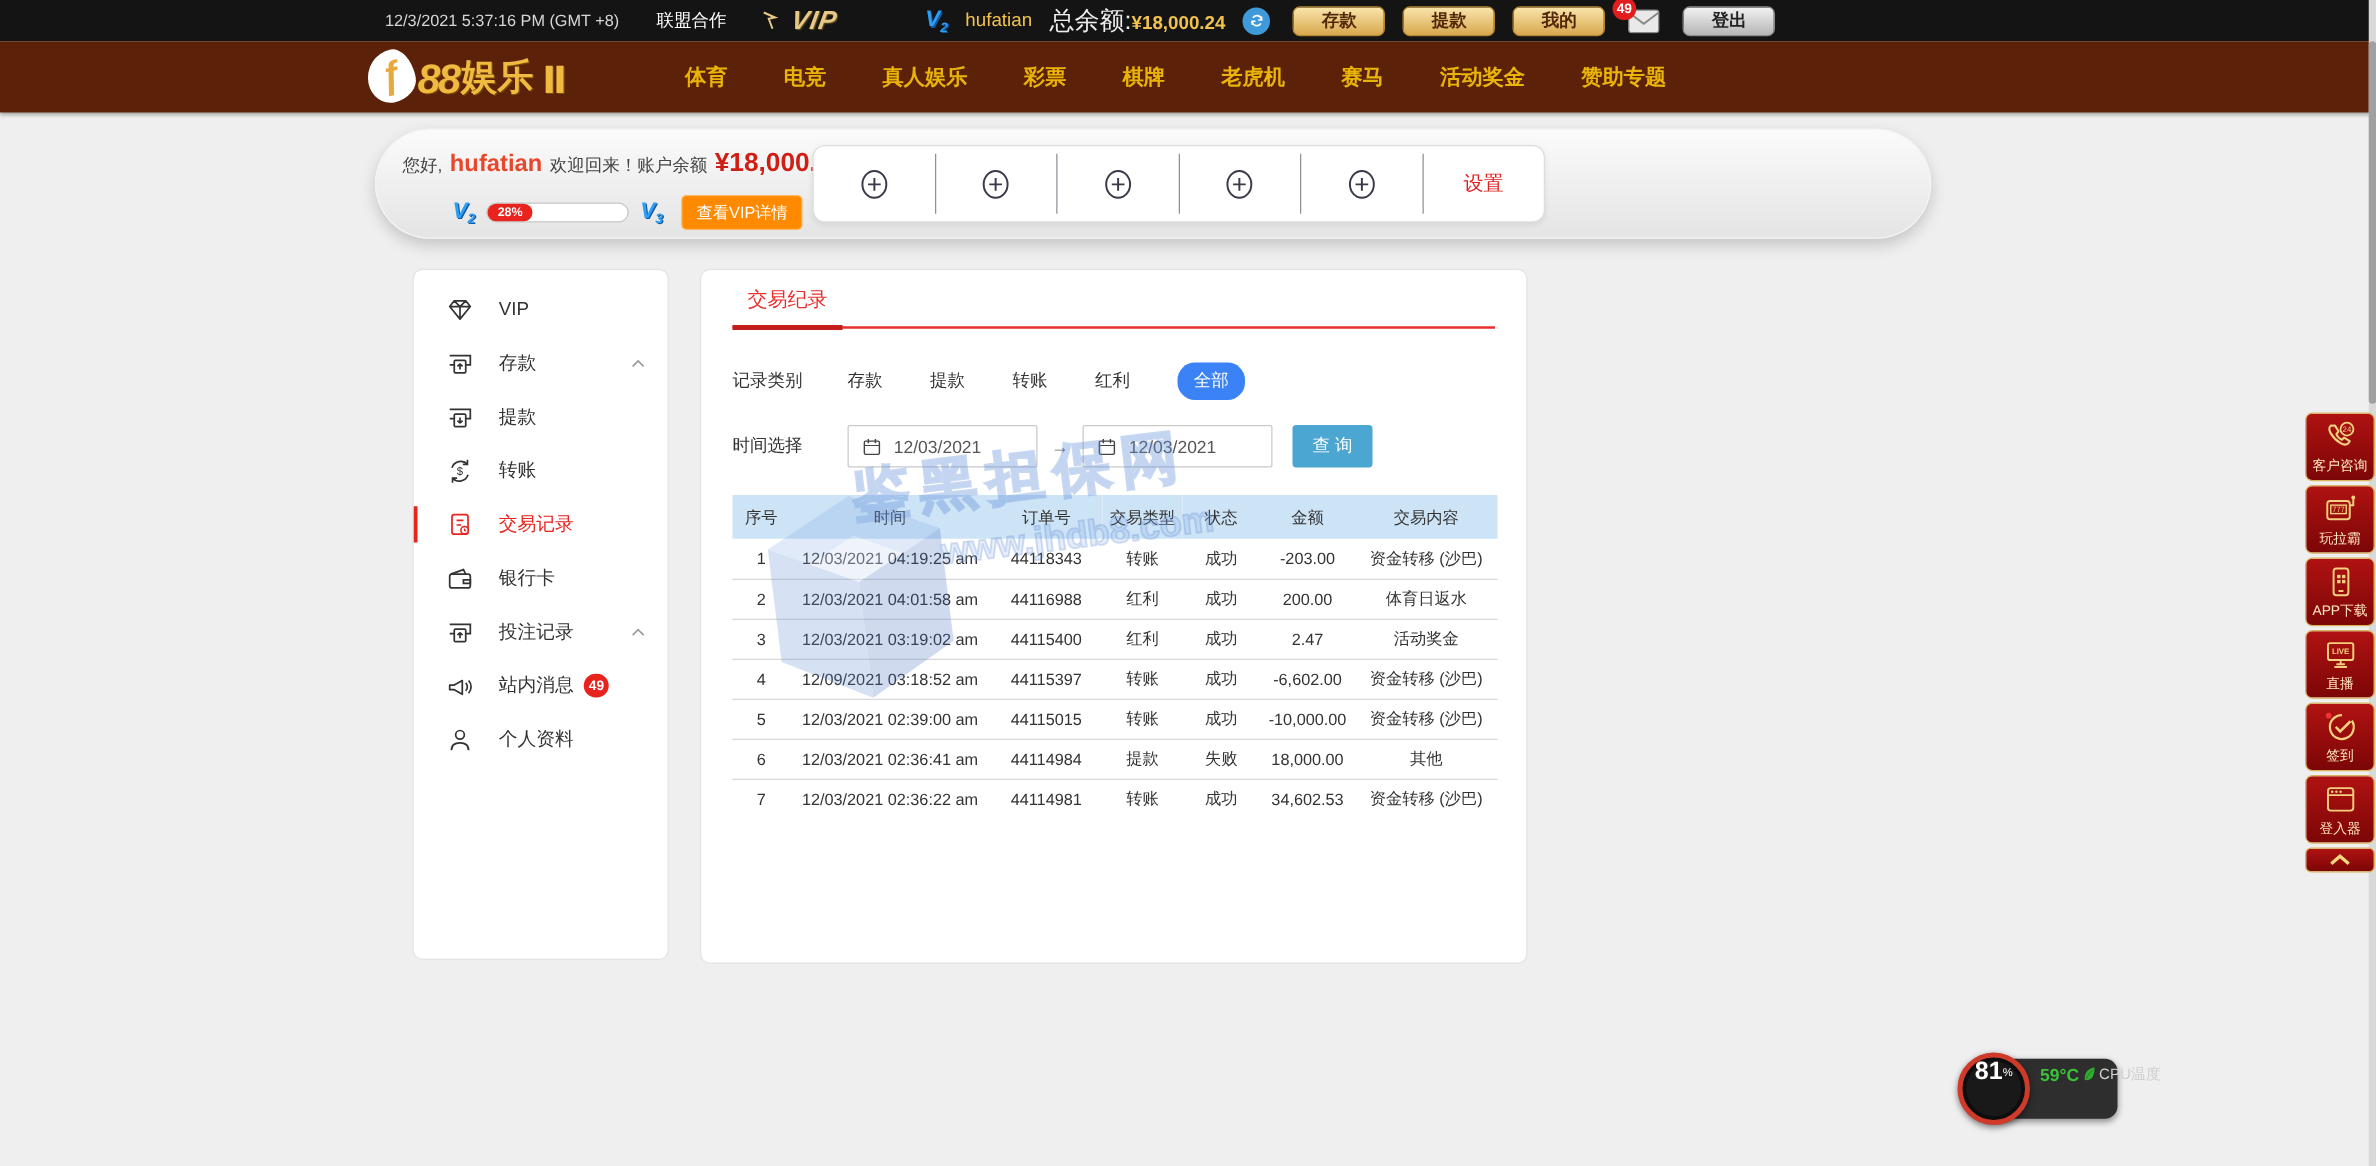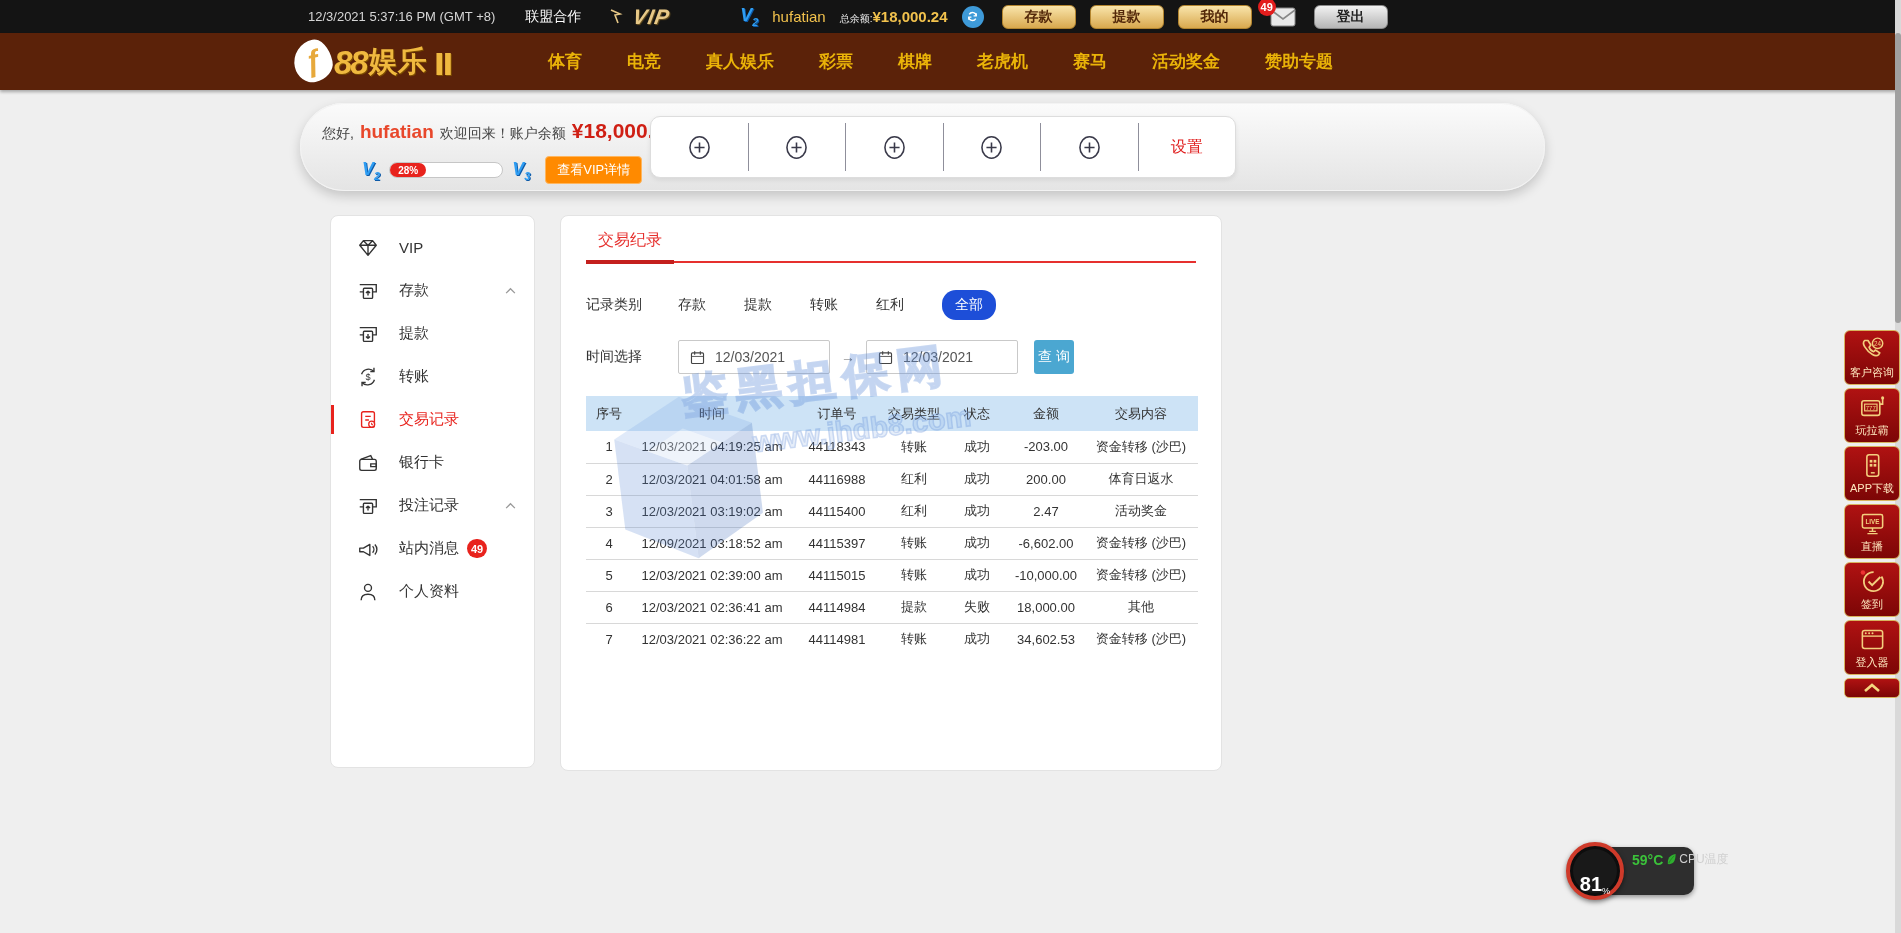--- a/index.html
+++ b/index.html
@@ -9,21 +9,21 @@
 
 .topbar{position:absolute;left:0;top:0;width:1901px;height:33px;background:#141414}
 .topbar-inner{position:absolute;left:308px;top:0;height:33px;display:flex;align-items:center;gap:14px;font-size:13px;color:#d6d6d6;white-space:nowrap}
 .affiliate{color:#fff;font-size:14px;margin-left:16px}
 .viplogo{display:flex;align-items:center;gap:4px;margin-left:14px}
 .viptext{font-style:italic;font-weight:bold;font-size:21px;letter-spacing:1px;color:#e7c887;transform:skewX(-10deg);text-shadow:1px 1px 1px #6b5320}
 .vlogo{font-style:italic;font-weight:bold;color:#2f9df2;text-shadow:1px 1px 0 #0d5aa8;font-size:18px}
 .vlogo sub{font-size:11px}
 .topuser{color:#f2c24d;font-size:15px}
 .goldval{color:#f2c24d;font-weight:bold;font-size:15px}
-.baltext{color:#eee;font-size:10px}
+.baltext{color:#eee;font-size:20px}
 .refresh-circle{width:22px;height:22px;border-radius:50%;background:#3e9ad8;display:flex;align-items:center;justify-content:center}
 .gbtn{height:24px;padding:0 22px;border-radius:6px;background:linear-gradient(#f9e5ab,#d8a84e);border:1px solid #b3852f;color:#53280a;font-weight:bold;font-size:14px;display:flex;align-items:center;cursor:pointer}
 .logoutbtn{background:linear-gradient(#f2f2f2,#b5b5b5);border:1px solid #8a8a8a;color:#222}
 .mailwrap{position:relative;margin:0 4px}
 .mailbadge{position:absolute;left:-12px;top:-9px;min-width:18px;height:18px;border-radius:9px;background:#e31d1d;color:#fff;font-size:11px;font-weight:bold;display:flex;align-items:center;justify-content:center;padding:0 3px}
 
 .navbar{position:absolute;left:0;top:33px;width:1901px;height:57px;background:#5b2209;box-shadow:0 2px 3px rgba(0,0,0,.3)}
 .logo{position:absolute;left:294px;top:7px;display:flex;align-items:flex-end;gap:2px}
 .logo-blob{width:38px;height:42px;background:#fff;border-radius:60% 40% 55% 45%/55% 60% 40% 45%;display:flex;align-items:center;justify-content:center;transform:rotate(-12deg)}
 .logo-f{color:#e7a93c;font-size:30px;font-weight:bold;font-style:italic}
@@ -56,47 +56,47 @@
 .side-item.active::before{content:"";position:absolute;left:0;top:7px;bottom:7px;width:3px;background:#e8231d}
 .side-chevron{margin-left:auto;color:#999}
 .side-badge{min-width:19px;height:19px;border-radius:10px;background:#e8231d;color:#fff;font-size:11px;font-weight:bold;display:flex;align-items:center;justify-content:center;margin-left:8px;padding:0 4px}
 
 .content{position:absolute;left:560px;top:215px;width:662px;height:556px;background:#fff;border:1px solid #e3e3e3;border-radius:8px}
 .tab-head{margin:0 25px;border-bottom:2px solid #e6302e}
 .tab{display:inline-block;padding:14px 12px 9px;color:#e6302e;font-size:16px;border-bottom:4px solid #c41f1d;margin-bottom:-3px;cursor:pointer}
 .filter-row{margin:27px 25px 0;display:flex;align-items:center;font-size:14px;color:#333}
 .filter-label{margin-right:36px}
 .filter-item{margin-right:38px;cursor:pointer}
-.filter-item.active{background:#1d4ed8;color:#fff;padding:6px 13px;border-radius:14px;margin-right:0}
+.filter-item.active{background:#3b82f6;color:#fff;padding:6px 13px;border-radius:14px;margin-right:0}
 .date-row{margin:20px 25px 0;display:flex;align-items:center;font-size:14px;color:#333}
 .date-label{margin-right:36px}
 .date-input{width:152px;height:34px;border:1px solid #c9c9c9;border-radius:2px;display:flex;align-items:center;gap:9px;padding:0 10px;color:#555;cursor:pointer;background:#fff}
 .range-arrow{margin:0 11px;color:#666}
-.querybtn{width:40px;height:34px;background:#4ba7d1;border:none;border-radius:3px;color:#fff;font-size:14px;margin-left:16px;cursor:pointer}
+.querybtn{width:64px;height:34px;background:#4ba7d1;border:none;border-radius:3px;color:#fff;font-size:14px;margin-left:16px;cursor:pointer}
 .tx-table{margin:22px 25px 0;border-collapse:collapse;width:612px;font-size:13px;table-layout:fixed}
 .tx-table th{background:#cde3f6;height:35px;font-weight:normal;color:#333}
 .tx-table td{height:32px;text-align:center;color:#333;border-bottom:1px solid #d8d8d8;white-space:nowrap;overflow:hidden}
 .tx-table tr:last-child td{border-bottom:none}
 .c-green{color:#1ca000}
 .c-red{color:#e60000}
 .c-black{color:#333}
 
 .watermark{position:absolute;left:595px;top:328px;width:520px;height:250px;pointer-events:none;opacity:.45;z-index:5;transform:rotate(-7deg)}
 .wm-title{position:absolute;left:95px;top:18px;font-size:46px;font-weight:bold;letter-spacing:8px;color:rgba(120,160,225,.35);-webkit-text-stroke:2px rgba(95,140,215,.75)}
 .wm-url{position:absolute;left:160px;top:86px;font-size:29px;font-weight:bold;color:rgba(120,160,225,.4);-webkit-text-stroke:1.5px rgba(95,140,215,.7)}
 .wm-cube{position:absolute;left:12px;top:38px}
 
 .floatbar{position:absolute;left:1844px;top:330px;width:56px;z-index:6}
 .fbtn{width:56px;height:55px;margin-bottom:3px;background:linear-gradient(180deg,#b01212,#7c0606);border:1px solid #d8b35e;border-radius:6px;display:flex;flex-direction:column;align-items:center;justify-content:center;gap:2px;cursor:pointer}
 .fbtn .flabel{color:#ffe9c0;font-size:11px;white-space:nowrap}
 .fchevron{width:56px;height:20px;background:linear-gradient(180deg,#b01212,#7c0606);border:1px solid #d8b35e;border-radius:5px;display:flex;align-items:center;justify-content:center;cursor:pointer}
 
 .cpu{position:absolute;left:1566px;top:842px;width:128px;height:58px;z-index:6}
 .cpu-pill{position:absolute;left:28px;top:5px;width:100px;height:48px;background:#2e2e2e;border-radius:10px;box-shadow:0 2px 5px rgba(0,0,0,.4)}
-.cpu-circle{position:absolute;left:0;top:0;width:58px;height:58px;border-radius:50%;background:#191919;border:4px solid #cf3a2a;box-shadow:inset 0 0 0 3px #0d0d0d,0 2px 5px rgba(0,0,0,.5);display:flex;align-items:flex-end;justify-content:center}
+.cpu-circle{position:absolute;left:0;top:0;width:58px;height:58px;border-radius:50%;background:#191919;border:4px solid #cf3a2a;box-shadow:inset 0 0 0 3px #0d0d0d,0 2px 5px rgba(0,0,0,.5);display:flex;align-items:flex-start;justify-content:center}
 .cpu-pct{color:#fff;font-size:20px;font-weight:bold}
 .cpu-unit{color:#fff;font-size:9px;margin-top:7px}
 .cpu-info{position:absolute;left:66px;top:9px;display:flex;flex-direction:row;gap:2px}
 .cpu-temp{color:#3bc23a;font-size:14px;font-weight:bold;display:flex;align-items:center;gap:3px}
 .cpu-label{color:#cfcfcf;font-size:12px;white-space:nowrap}
 
 .scrollbar{position:absolute;right:0;top:0;width:6px;height:933px;background:#d9d9d9}
 .scroll-thumb{position:absolute;left:0;top:33px;width:6px;height:290px;background:#a0a0a0;border-radius:3px}
 </style>
 </head>

